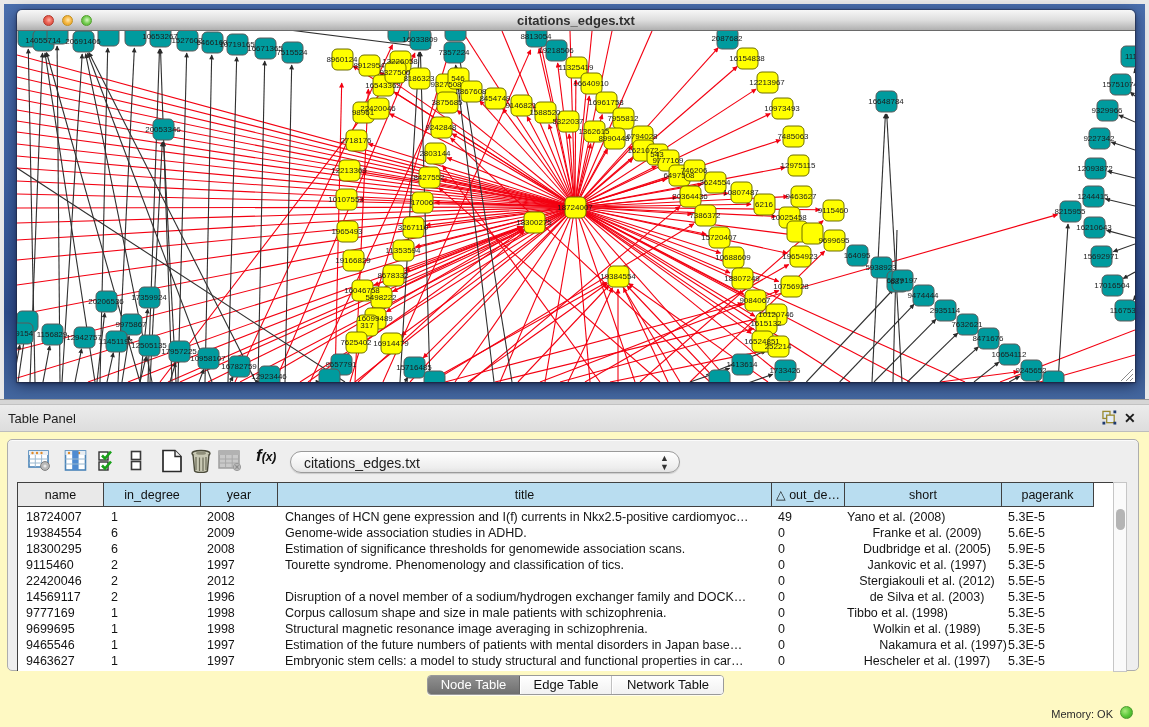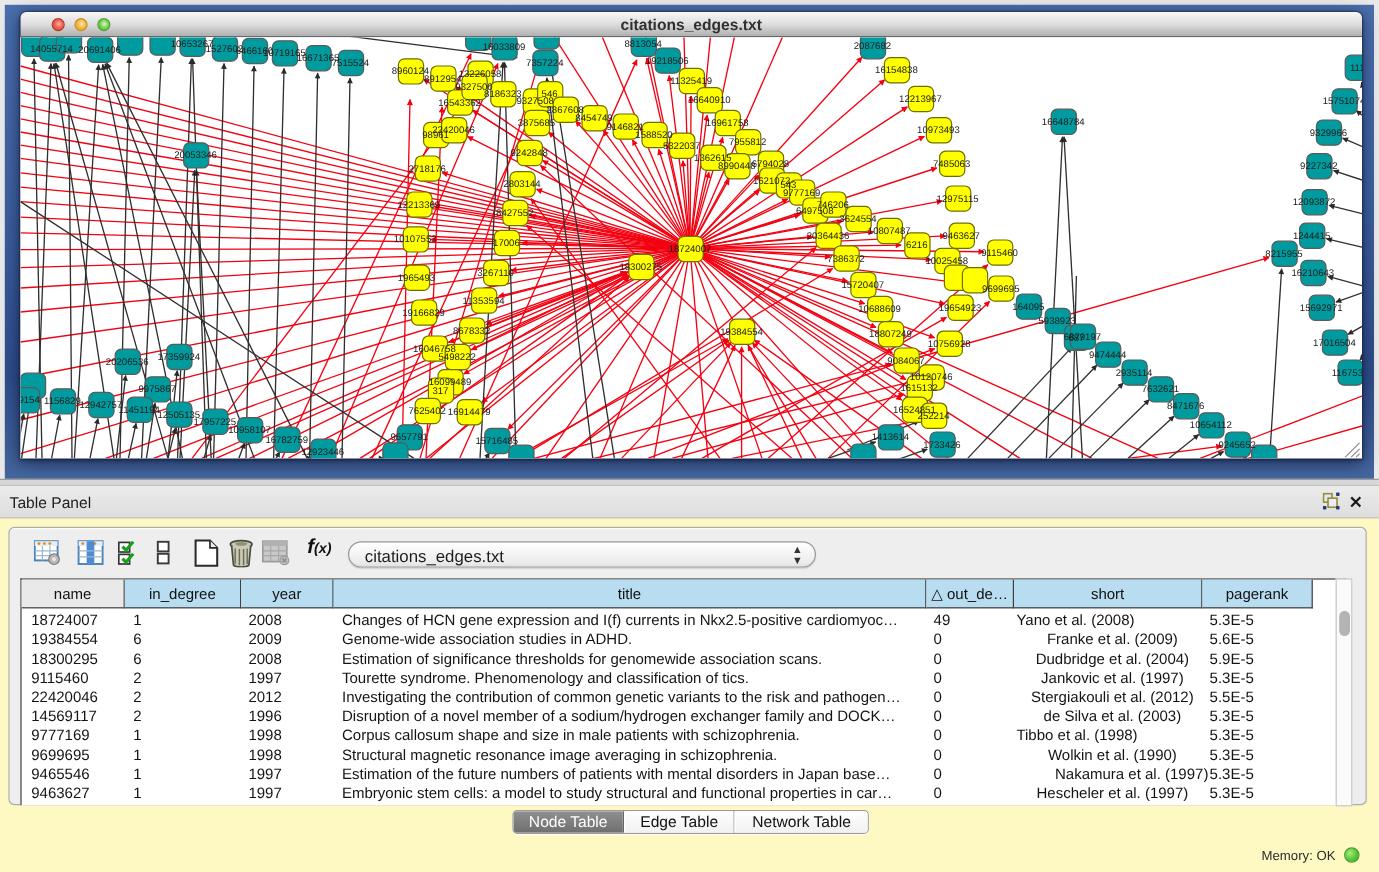--- a/index.html
+++ b/index.html
@@ -647,37 +647,36 @@
           <span style="left:760px">0</span>
           <span style="left:829px;width:160px;text-align:center">Franke et al. (2009)</span>
           <span style="left:990px">5.6E-5</span>
         </div>
         <div class="tr" style="top:58px">
           <span style="left:8px">18300295</span>
           <span style="left:93px">6</span>
           <span style="left:189px">2008</span>
           <span style="left:267px">Estimation of significance thresholds for genomewide association scans.</span>
           <span style="left:760px">0</span>
-          <span style="left:829px;width:160px;text-align:center">Dudbridge et al. (2004)</span>
+          <span style="left:829px;width:160px;text-align:center">Dudbridge et al. (2005)</span>
           <span style="left:990px">5.9E-5</span>
         </div>
         <div class="tr" style="top:74px">
           <span style="left:8px">9115460</span>
           <span style="left:93px">2</span>
           <span style="left:189px">1997</span>
           <span style="left:267px">Tourette syndrome. Phenomenology and classification of tics.</span>
           <span style="left:760px">0</span>
           <span style="left:829px;width:160px;text-align:center">Jankovic et al. (1997)</span>
           <span style="left:990px">5.3E-5</span>
         </div>
         <div class="tr" style="top:90px">
           <span style="left:8px">22420046</span>
           <span style="left:93px">2</span>
           <span style="left:189px">2012</span>
-          <span style="left:267px">Investigating the contribution of common genetic variants to the risk and pathogen…</span>
           <span style="left:760px">0</span>
           <span style="left:829px;width:160px;text-align:center">Stergiakouli et al. (2012)</span>
           <span style="left:990px">5.5E-5</span>
         </div>
         <div class="tr" style="top:106px">
           <span style="left:8px">14569117</span>
           <span style="left:93px">2</span>
           <span style="left:189px">1996</span>
           <span style="left:267px">Disruption of a novel member of a sodium/hydrogen exchanger family and DOCK…</span>
           <span style="left:760px">0</span>
@@ -692,21 +691,21 @@
           <span style="left:760px">0</span>
           <span style="left:829px;width:160px;text-align:left">Tibbo et al. (1998)</span>
           <span style="left:990px">5.3E-5</span>
         </div>
         <div class="tr" style="top:138px">
           <span style="left:8px">9699695</span>
           <span style="left:93px">1</span>
           <span style="left:189px">1998</span>
           <span style="left:267px">Structural magnetic resonance image averaging in schizophrenia.</span>
           <span style="left:760px">0</span>
-          <span style="left:829px;width:160px;text-align:center">Wolkin et al. (1990)</span>
+          <span style="left:829px;width:160px;text-align:center">Wolkin et al. (1989)</span>
           <span style="left:990px">5.3E-5</span>
         </div>
         <div class="tr" style="top:154px">
           <span style="left:8px">9465546</span>
           <span style="left:93px">1</span>
           <span style="left:189px">1997</span>
           <span style="left:267px">Estimation of the future numbers of patients with mental disorders in Japan base…</span>
           <span style="left:760px">0</span>
           <span style="left:829px;width:160px;text-align:right">Nakamura et al. (1997)</span>
           <span style="left:990px">5.3E-5</span>

